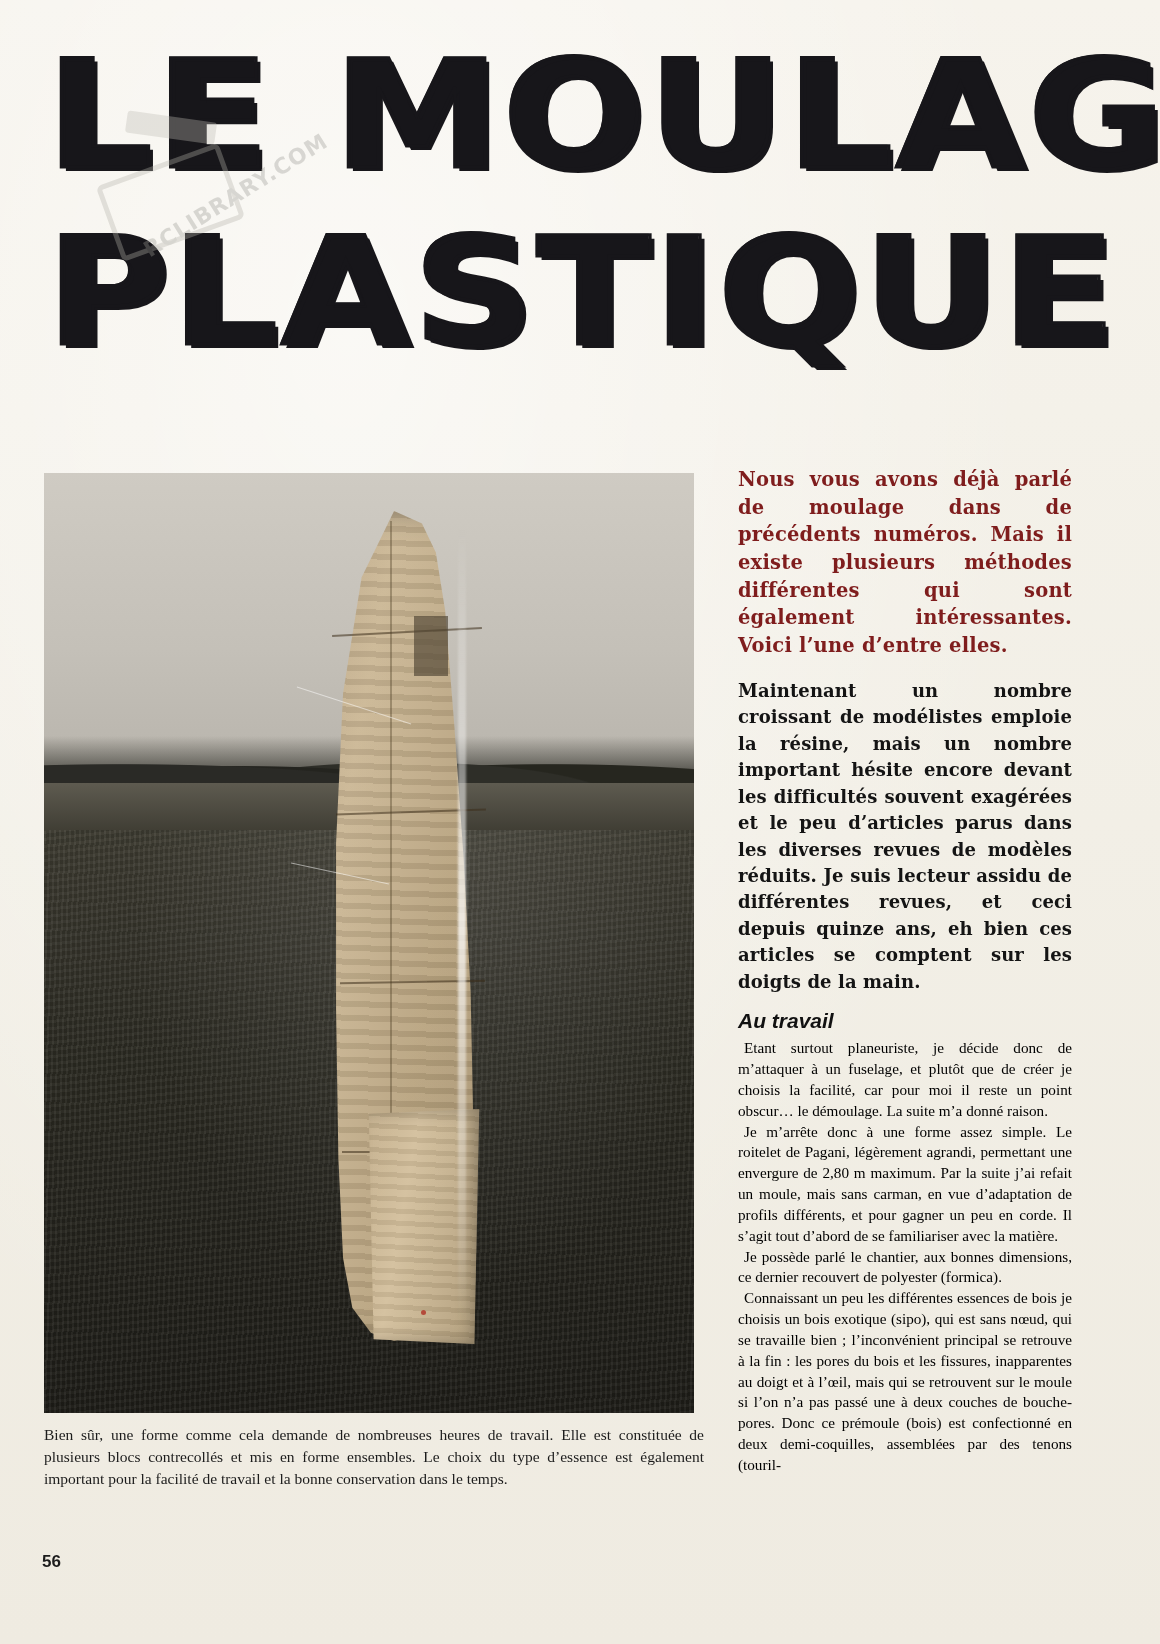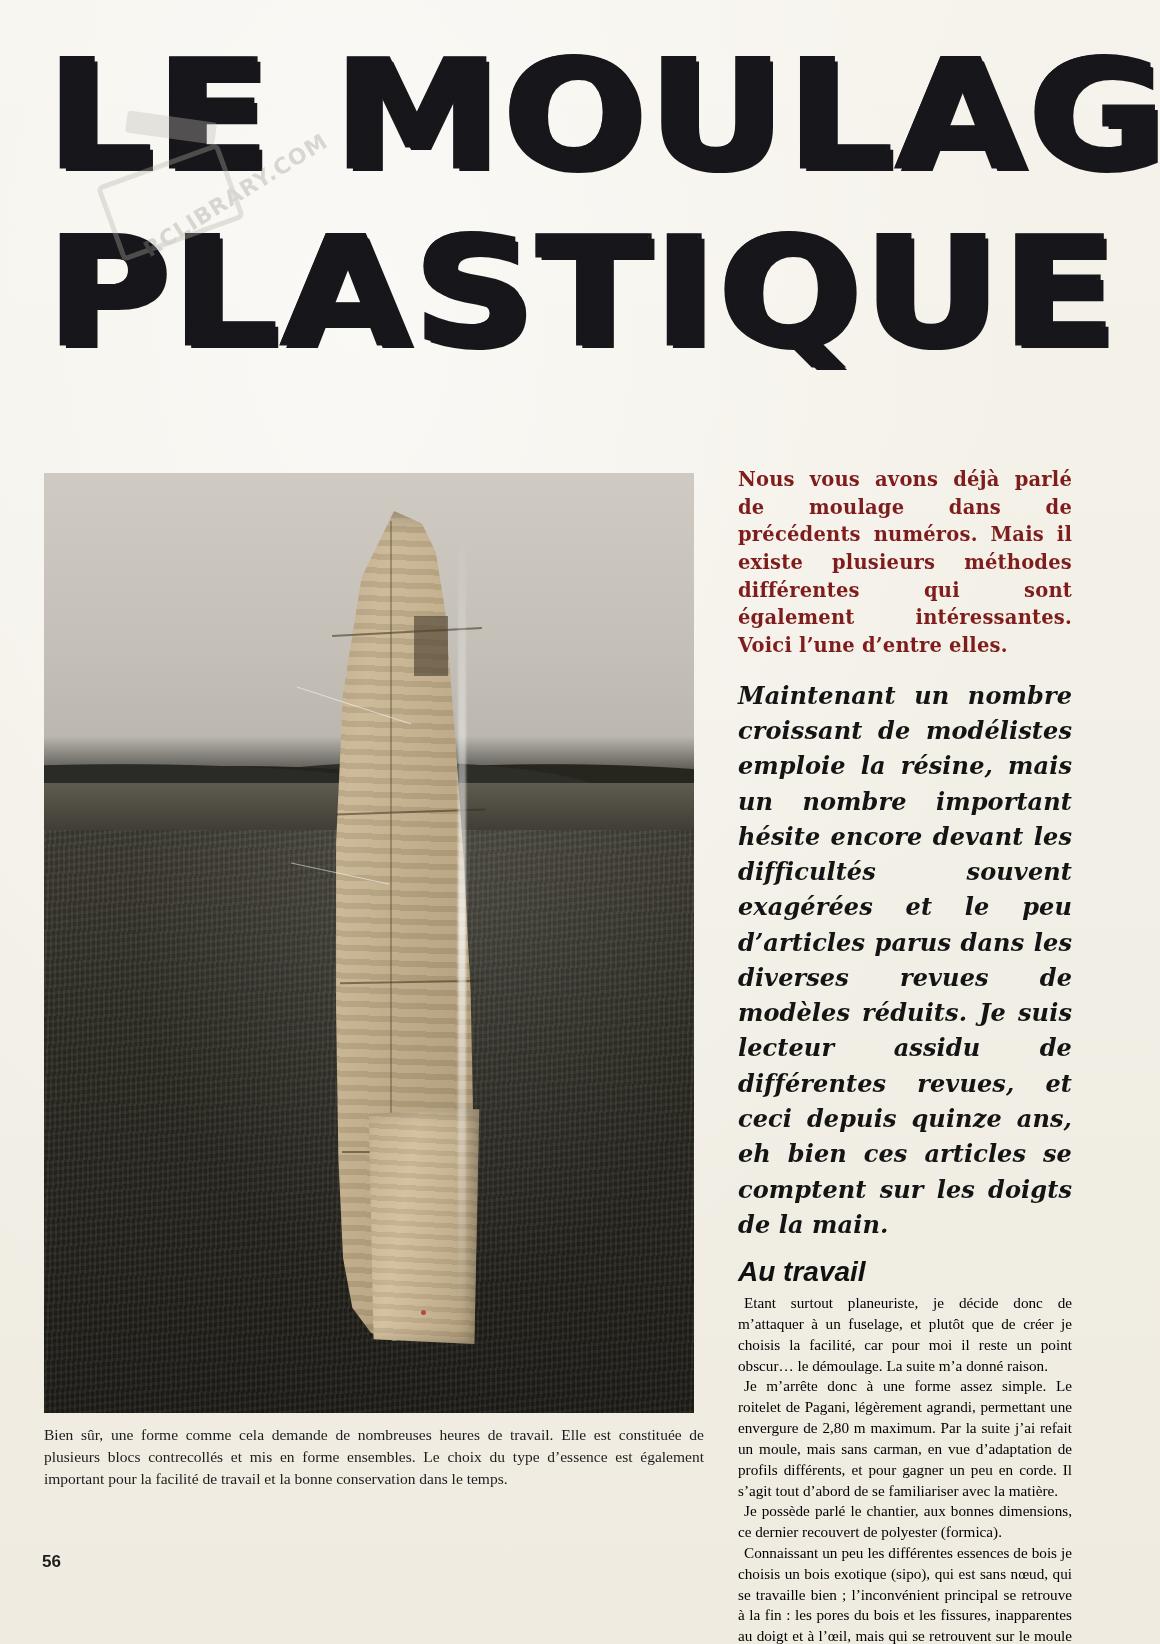--- a/index.html
+++ b/index.html
@@ -297,33 +297,32 @@
     font-size: 19.5px;
     line-height: 1.42;
     color: #7f1d1d;
     text-align: justify;
     margin-bottom: 18px;
     letter-spacing: 0.2px;
   }
   .intro {
     font-family: "DejaVu Serif", serif;
     font-weight: bold;
-    font-size: 24px;
+    font-size: 18px;
     line-height: 1.47;
     color: #141414;
     text-align: justify;
     margin-bottom: 14px;
     letter-spacing: 0.1px;
-    font-style: italic;
   }
   .subhead {
     font-family: "Liberation Sans", sans-serif;
     font-style: italic;
     font-weight: bold;
-    font-size: 28px;
+    font-size: 21px;
     color: #111;
     margin: 6px 0 5px 0;
   }
   .body-text {
     font-family: Liberation Serif, serif;
     font-size: 15.2px;
     line-height: 1.37;
     color: #000000;
     text-align: justify;
   }

